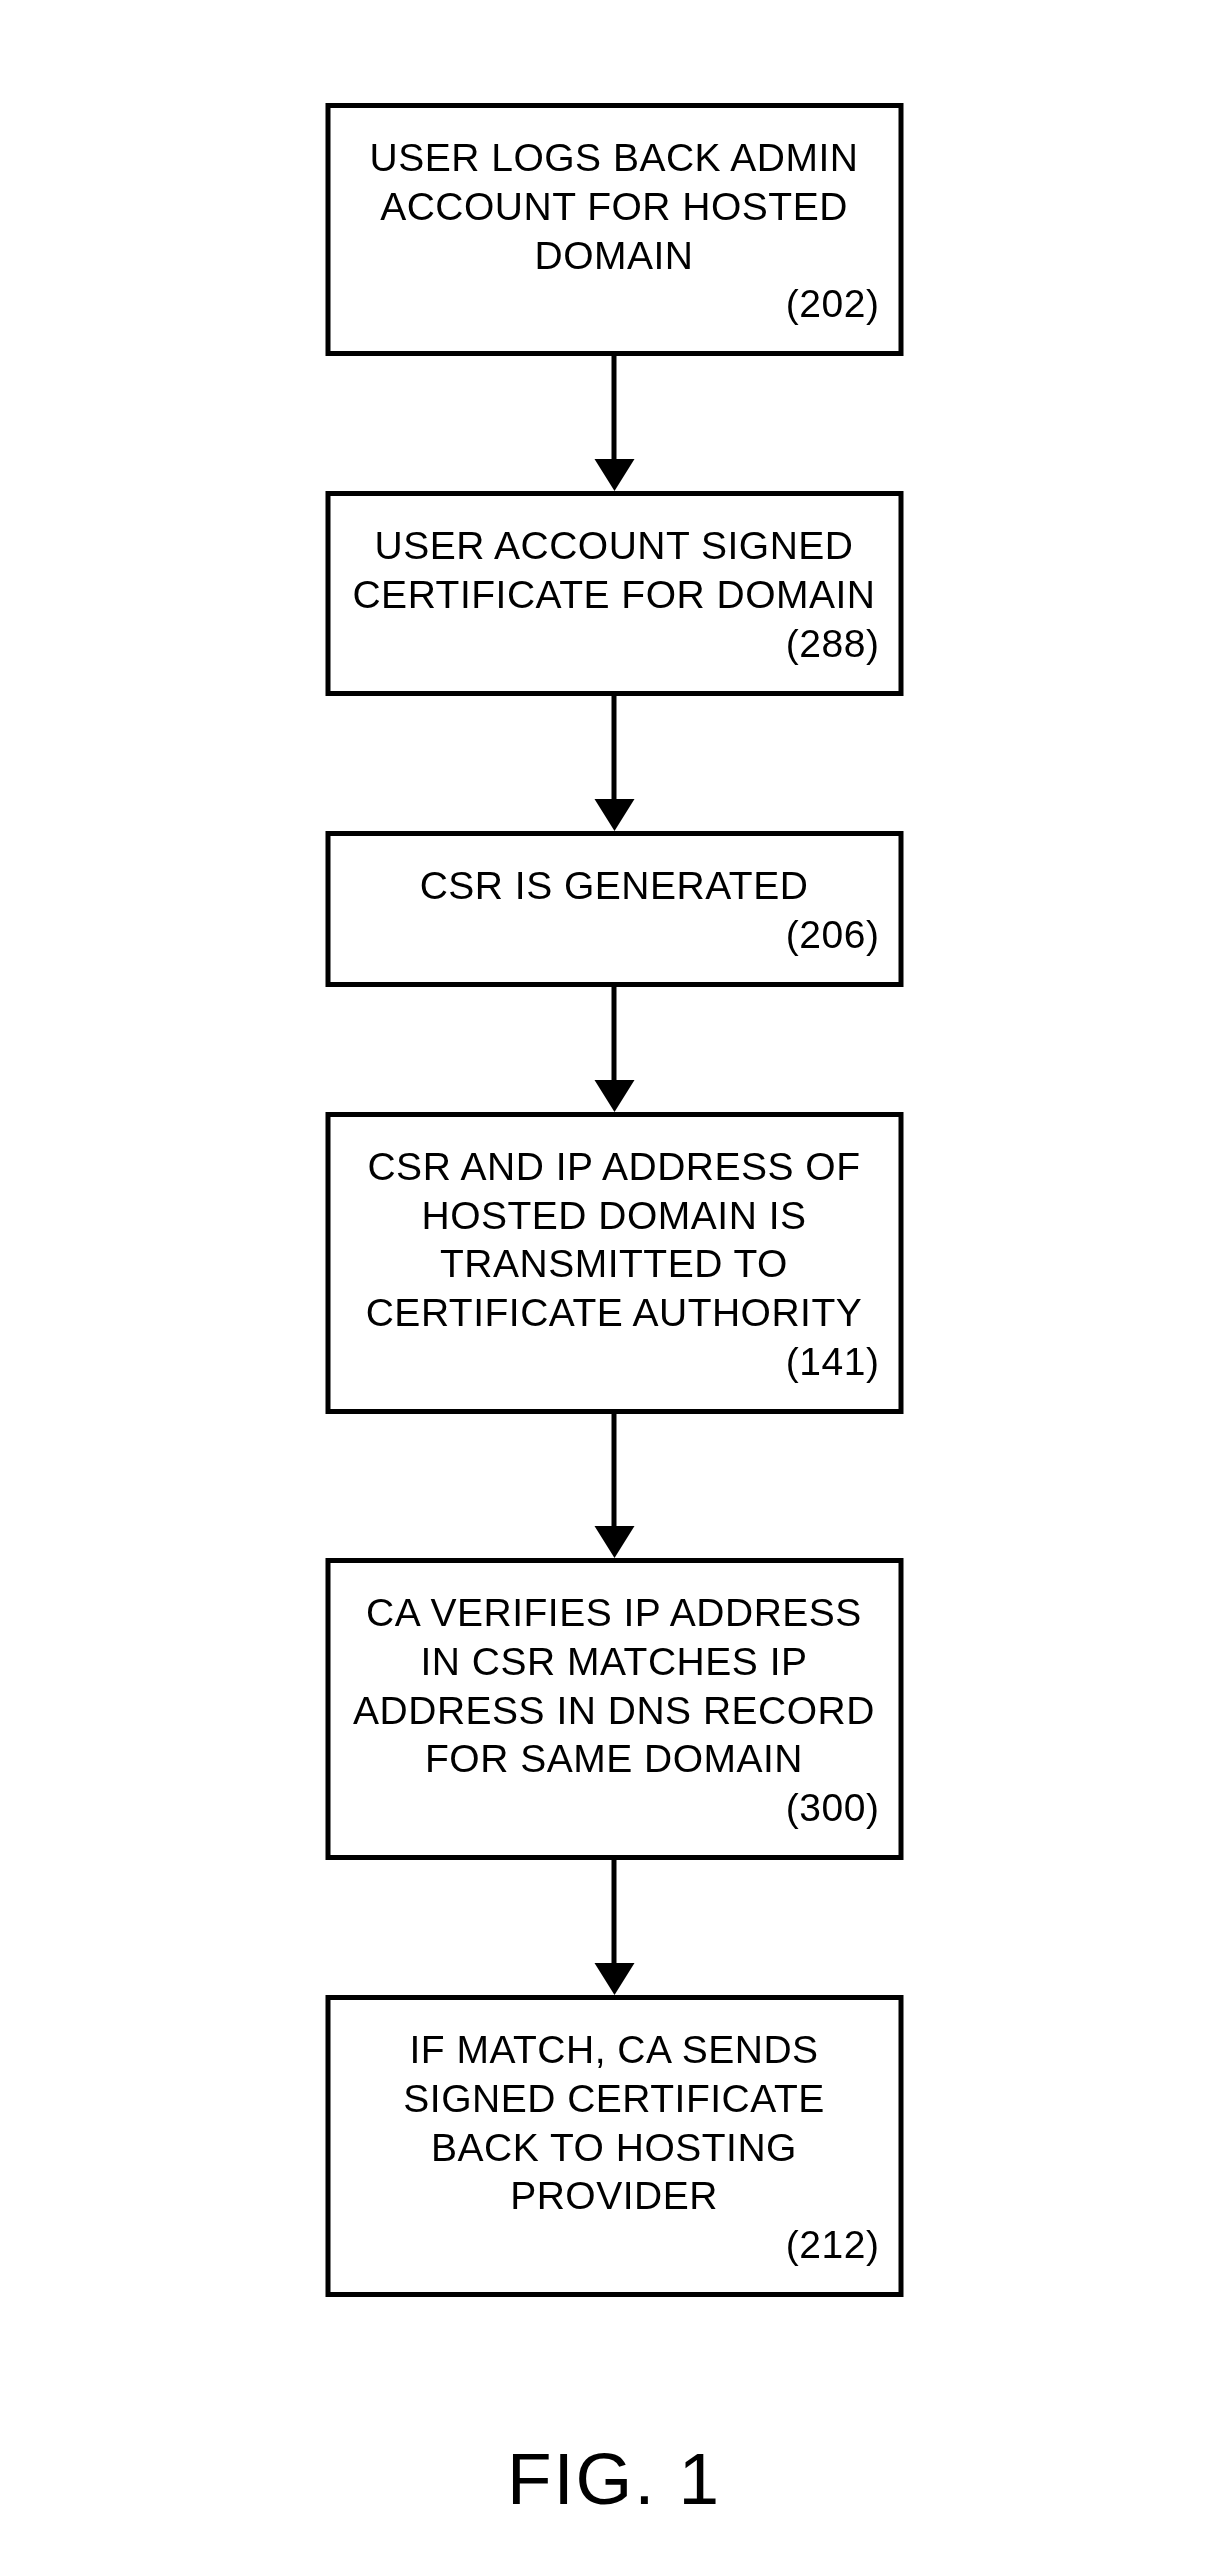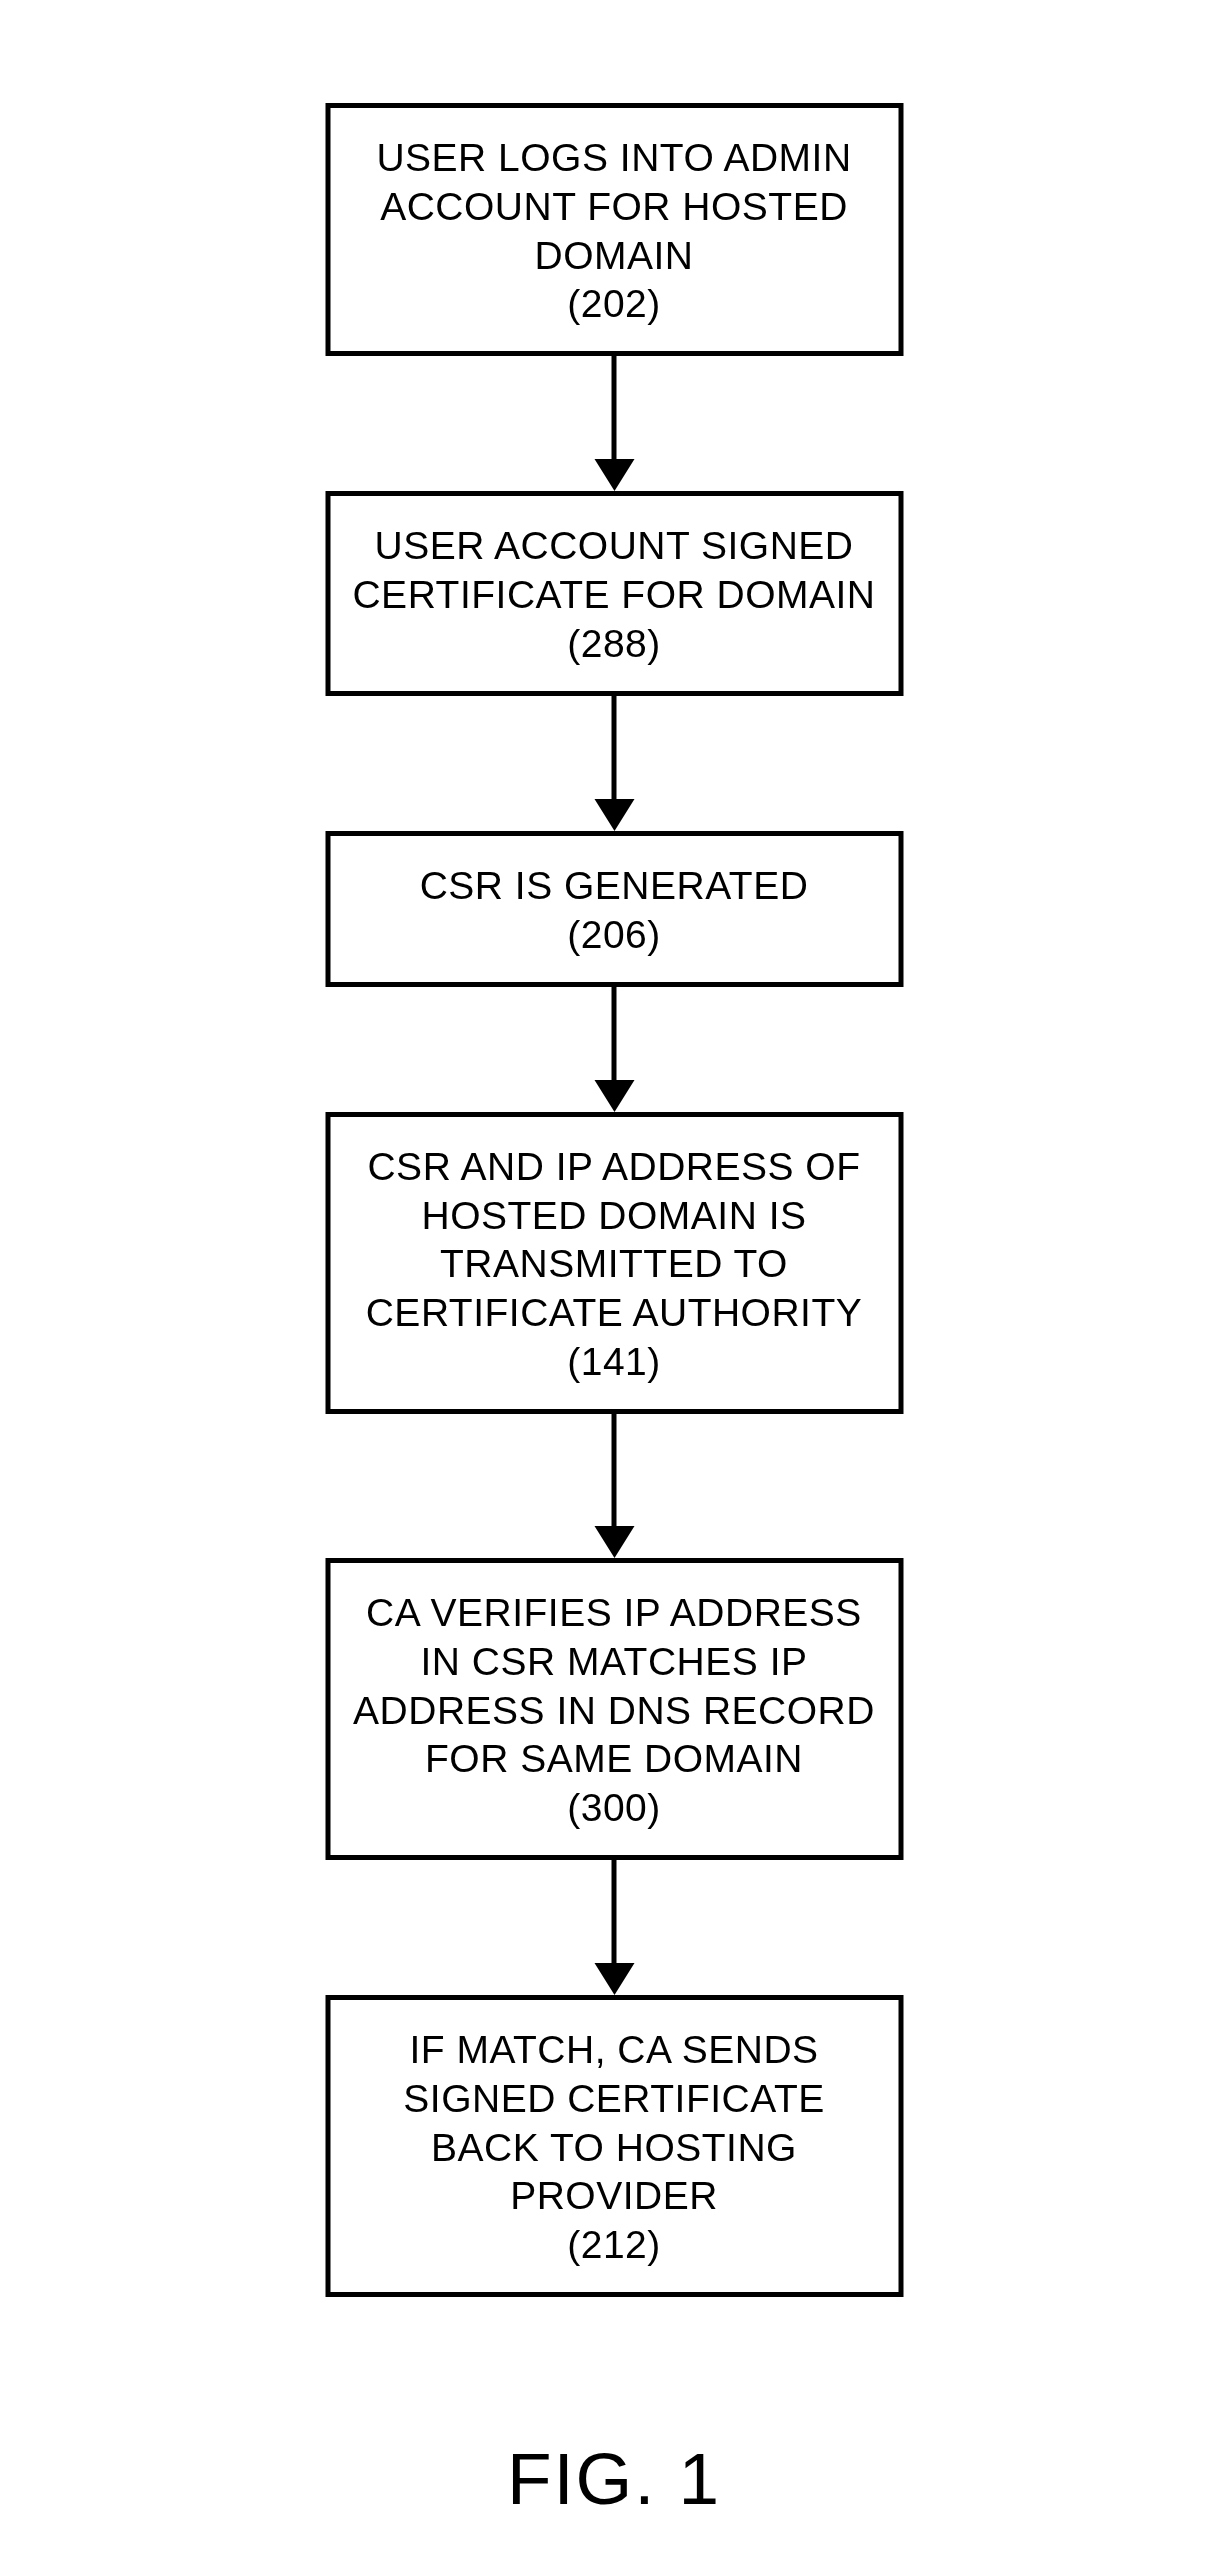--- a/index.html
+++ b/index.html
@@ -30,20 +30,21 @@
     box-sizing: border-box;
     padding: 26px 18.6px 22.4px 18.6px;
     text-align: center;
     font-size: 39px;
     line-height: 1.25;
     font-weight: 400;
     letter-spacing: 0.5px;
   }
   .box .num {
     display: block;
+    text-align: right;
   }
   .arrow-wrap {
     display: flex;
     flex-direction: column;
     align-items: center;
   }
   .arrow-shaft {
     width: 5.6px;
     background: #000;
   }
@@ -63,21 +64,21 @@
     letter-spacing: 1.9px;
   }
 </style>
 </head>
 <body>
 
 <div class="canvas">
   <div class="flow">
 
     <div class="box">
-      <span>USER LOGS INTO ADMIN ACCOUNT FOR HOSTED DOMAIN</span><br>
+      <span>USER LOGS BACK ADMIN ACCOUNT FOR HOSTED DOMAIN</span><br>
       <span class="num">(202)</span>
     </div>
 
     <div class="arrow-wrap">
       <div class="arrow-shaft" style="height:103px"></div>
       <div class="arrow-head"></div>
     </div>
 
     <div class="box">
       <span>USER ACCOUNT SIGNED CERTIFICATE FOR DOMAIN</span><br>

